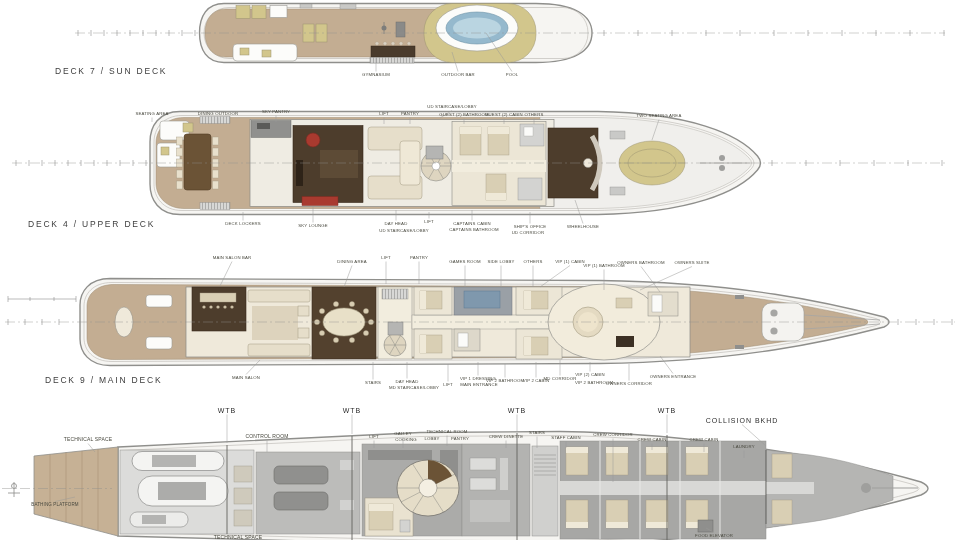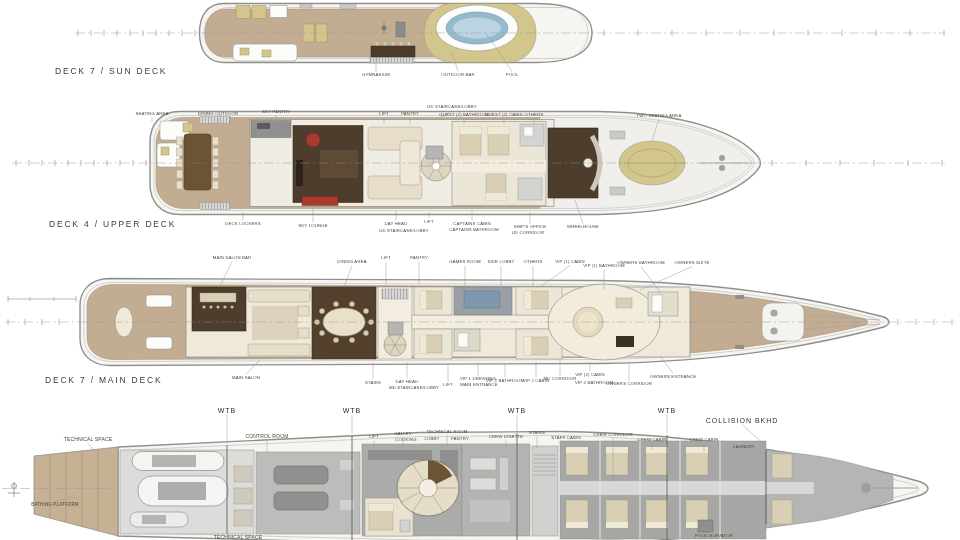--- a/index.html
+++ b/index.html
@@ -437,22 +437,22 @@
         <line x1="227" y1="414.5" x2="227" y2="443" stroke="#9a9a98" stroke-width="0.5"></line>
         <line x1="352" y1="414.5" x2="352" y2="434" stroke="#9a9a98" stroke-width="0.5"></line>
         <line x1="517" y1="414.5" x2="517" y2="431" stroke="#9a9a98" stroke-width="0.5"></line>
         <line x1="667" y1="414.5" x2="667" y2="433" stroke="#9a9a98" stroke-width="0.5"></line>
         <line x1="742" y1="424.5" x2="766" y2="446" stroke="#9a9a98" stroke-width="0.5"></line>
       </g>
 </svg>
 
 <div id="labels-layer">
   <div class="deck-title" style="left:55px;top:66px">DECK 7 / SUN DECK</div>
-  <div class="deck-title" style="left:49px;top:219px">DECK 4 / UPPER DECK</div>
-  <div class="deck-title" style="left:45px;top:375px">DECK 7 / MAIN DECK</div>
+  <div class="deck-title" style="left:28px;top:219px">DECK 4 / UPPER DECK</div>
+  <div class="deck-title" style="left:45px;top:375px">DECK 9 / MAIN DECK</div>
 <span class="callout" style="left: 376px; top: 75px;">GYMNASIUM</span>
       <span class="callout" style="left: 458px; top: 75px;">OUTDOOR BAR</span>
       <span class="callout" style="left: 512px; top: 75px;">POOL</span>
       <span class="callout" style="left: 152px; top: 114px;">SEATING AREA</span>
       <span class="callout" style="left: 218px; top: 114px;">DINING OUTDOOR</span>
       <span class="callout" style="left: 276px; top: 112px;">SKY PANTRY</span>
       <span class="callout" style="left: 384px; top: 114px;">LIFT</span>
       <span class="callout" style="left: 410px; top: 114px;">PANTRY</span>
       <span class="callout" style="left: 452px; top: 107px;">UD STAIRCASE/LOBBY</span>
       <span class="callout" style="left: 464px; top: 115px;">GUEST (2) BATHROOM</span>

